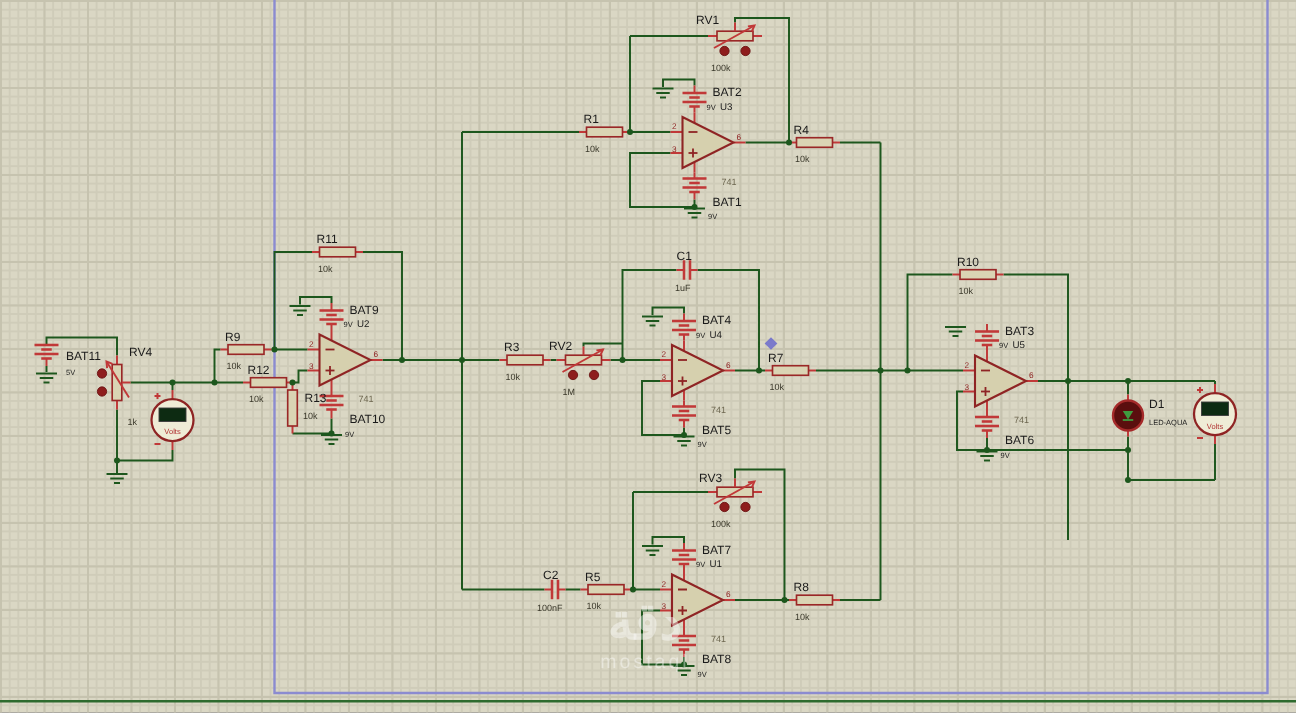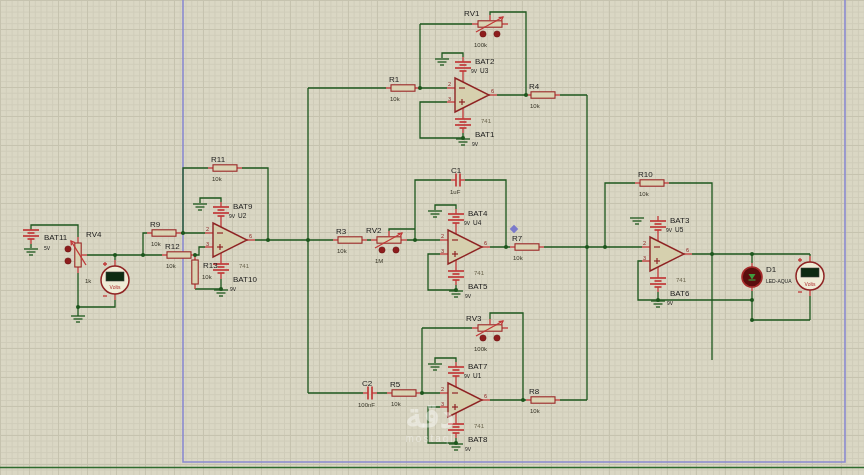--- a/index.html
+++ b/index.html
@@ -31,21 +31,21 @@
   .sub{font-size:6.5px;fill:#1b1b1b}
   .tiny{font-size:5px;fill:#1b1b1b}
   .pinn{font-size:5.5px;fill:#8f2424}
   .part{font-size:6px;fill:#6d6750}
   .mlabel{font-size:5px;fill:#b03030;text-anchor:middle}
   #watermark{
     position:absolute;left:330px;top:398px;width:200px;text-align:center;
     color:rgba(255,255,255,.42);pointer-events:none;line-height:1.05;
   }
   #watermark .wm1{font-size:34px;font-weight:bold;}
-  #watermark .wm2{font-size:10px;letter-spacing:2px;}
+  #watermark .wm2{font-size:13px;letter-spacing:2px;}
 </style>
 </head>
 <body>
 
 <div id="screen">
 <svg id="schem" width="864" height="475" viewBox="0 0 864 475">
   <defs>
     <g id="res">
       <line x1="-5" y1="0" x2="0" y2="0" class="p"></line>
       <line x1="24" y1="0" x2="29" y2="0" class="p"></line>

